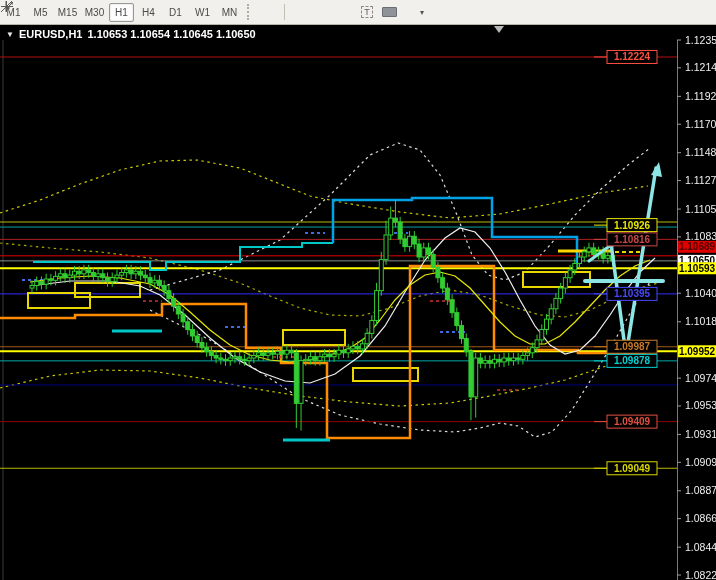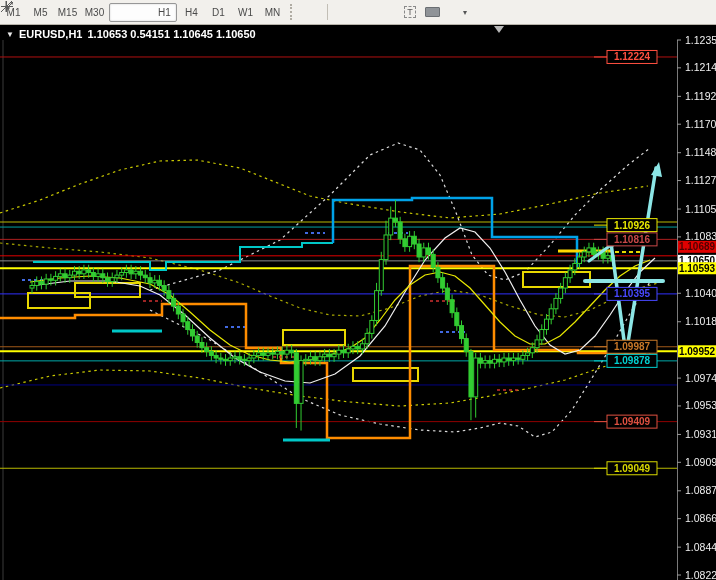--- a/index.html
+++ b/index.html
@@ -3,21 +3,21 @@
 <meta charset="utf-8">
 <style>
   html,body{margin:0;padding:0;background:#000;}
   #stage{position:relative;width:716px;height:580px;overflow:hidden;background:#000;
          font-family:"Liberation Sans",sans-serif;}
   
   #toolbar{position:absolute;left:0;top:0;width:716px;height:24px;background:#f2f0ec;
            border-bottom:1px solid #b7b3aa;display:flex;align-items:center;z-index:5;}
   .tfbtn{min-width:23px;height:17px;margin:0 1px;display:flex;align-items:center;justify-content:center;
          font-size:10px;color:#4a4a4a;border:1px solid transparent;border-radius:2px;cursor:pointer;}
-  .tfbtn.active{background:#fdfdfd;border:1px solid #979797;box-shadow:inset 0 0 2px #cfcfcf;padding-left:43px;}
+  .tfbtn.active{background:#fdfdfd;border:1px solid #979797;box-shadow:inset 0 0 2px #cfcfcf;}
   .tbsep{width:1px;height:16px;background:#c2beb5;margin:0 5px;}
   .tbhandle{width:4px;height:16px;margin:0 4px;border-left:2px dotted #b0aca3;}
   .tbicon{width:22px;height:18px;display:flex;align-items:center;justify-content:center;
           color:#5a5a5a;font-size:13px;cursor:pointer;}
   .tbicon .txt{border:1px dashed #8a8a8a;font-size:9px;padding:0 2px;line-height:10px;}
   .tbicon .rct{width:13px;height:8px;background:#8f9397;border:1px solid #6a6e72;border-radius:1px;}
   .caret{font-size:8px;color:#555;margin-left:-2px;cursor:pointer;}
   
   #chart-title{position:absolute;left:6px;top:28px;color:#ffffff;font-size:11px;font-weight:700;
                z-index:4;display:flex;align-items:center;gap:5px;}
@@ -457,16 +457,16 @@
       <text x="632" y="425.1248400000005" fill="#E05040" font-size="10" font-weight="bold" text-anchor="middle">1.09409</text>
       <line x1="594" y1="468.25924000000117" x2="607" y2="468.25924000000117" stroke="#D8D800" stroke-width="1"></line>
       <rect x="607" y="461.75924000000117" width="50" height="13" fill="#000000" stroke="#D8D800" stroke-width="1"></rect>
       <text x="632" y="471.75924000000117" fill="#D8D800" font-size="10" font-weight="bold" text-anchor="middle">1.09049</text>
       <polygon points="494,26 504,26 499,33" fill="#b8b8b8"></polygon>
     </svg>
 
 <div id="chart-title">
   <span class="tri">▼</span>
   <span>EURUSD,H1</span>
-  <span>1.10653 0.54151 1.10645 1.10650</span>
+  <span>1.10653 1.10654 1.10645 1.10650</span>
 </div>
 
 </div>
 
 </body></html>

